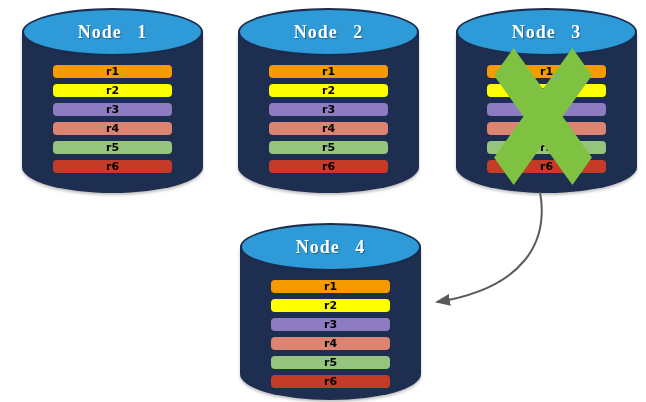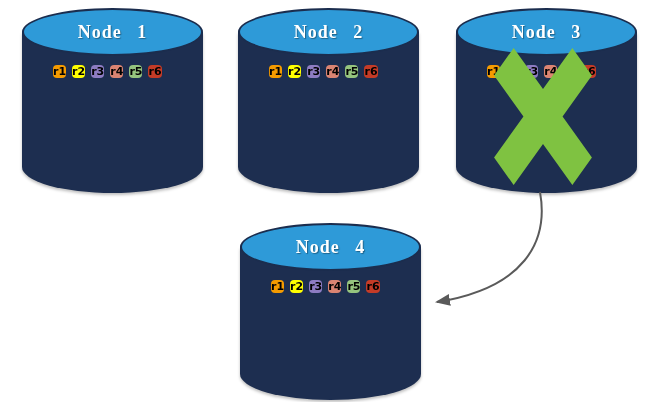--- a/index.html
+++ b/index.html
@@ -49,21 +49,21 @@
     letter-spacing: 1px;
     word-spacing: 10px;
     text-shadow: 1px 1px 1px rgba(0,0,0,0.35);
     white-space: nowrap;
   }
   .rows {
     position: absolute;
     left: 31px; right: 31px;
     top: 57px;
     display: flex;
-    flex-direction: row;
+    flex-direction: column;
     gap: 6px;
   }
   .row {
     height: 13px;
     border-radius: 4px;
     display: flex;
     align-items: center;
     justify-content: center;
     font-size: 11px;
     line-height: 13px;

